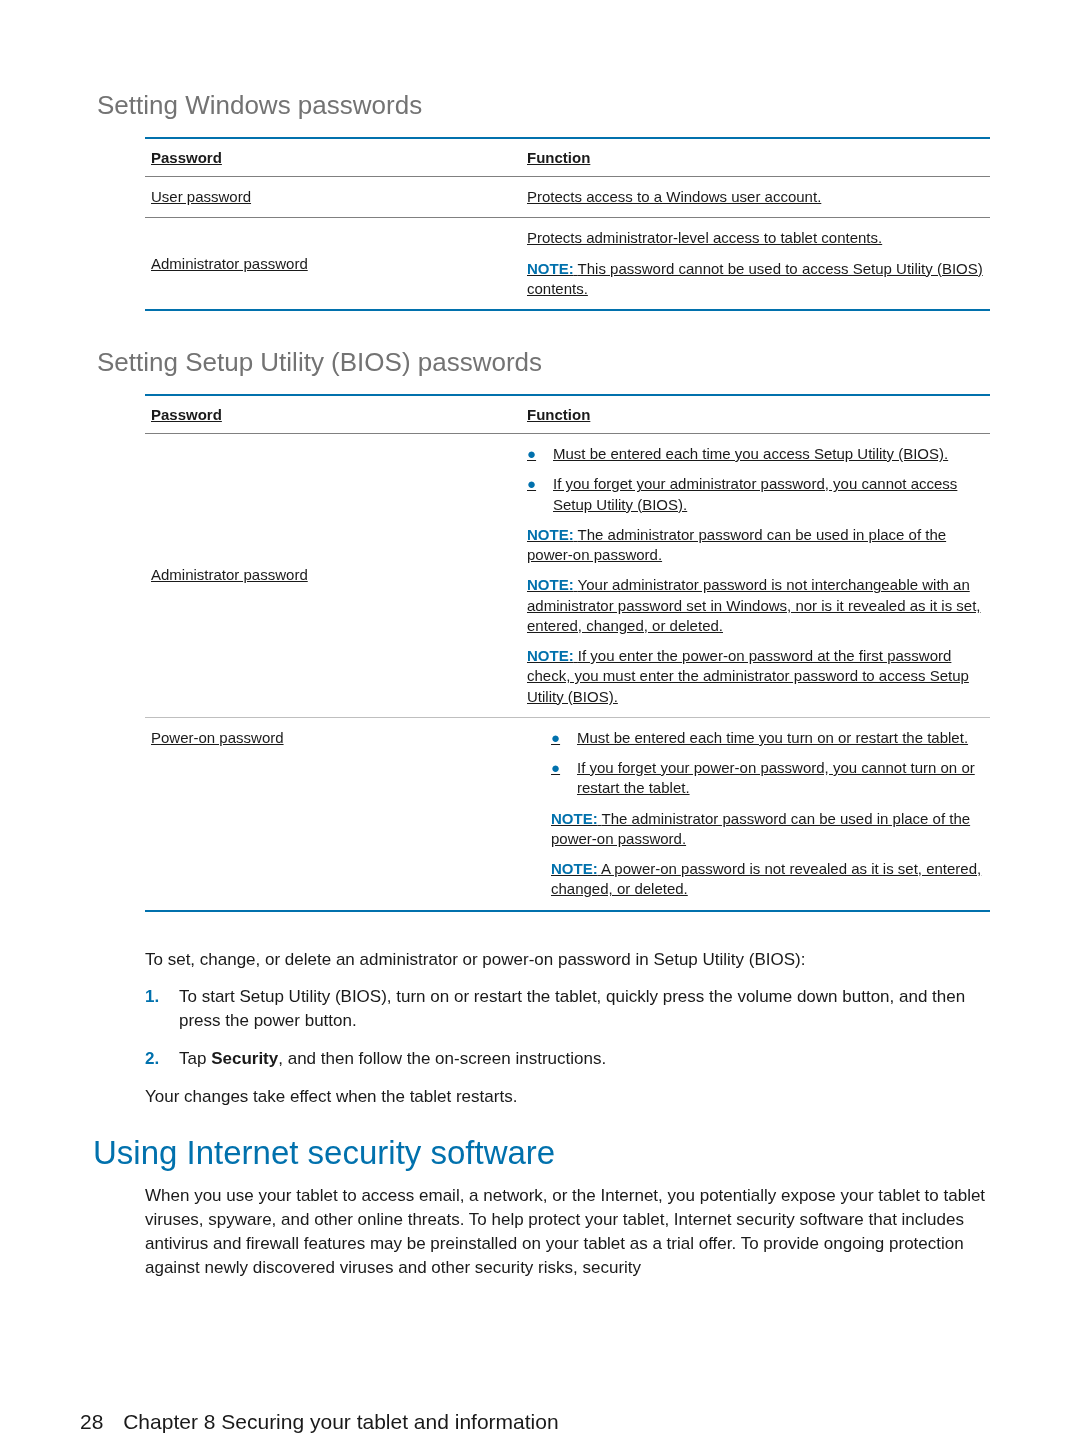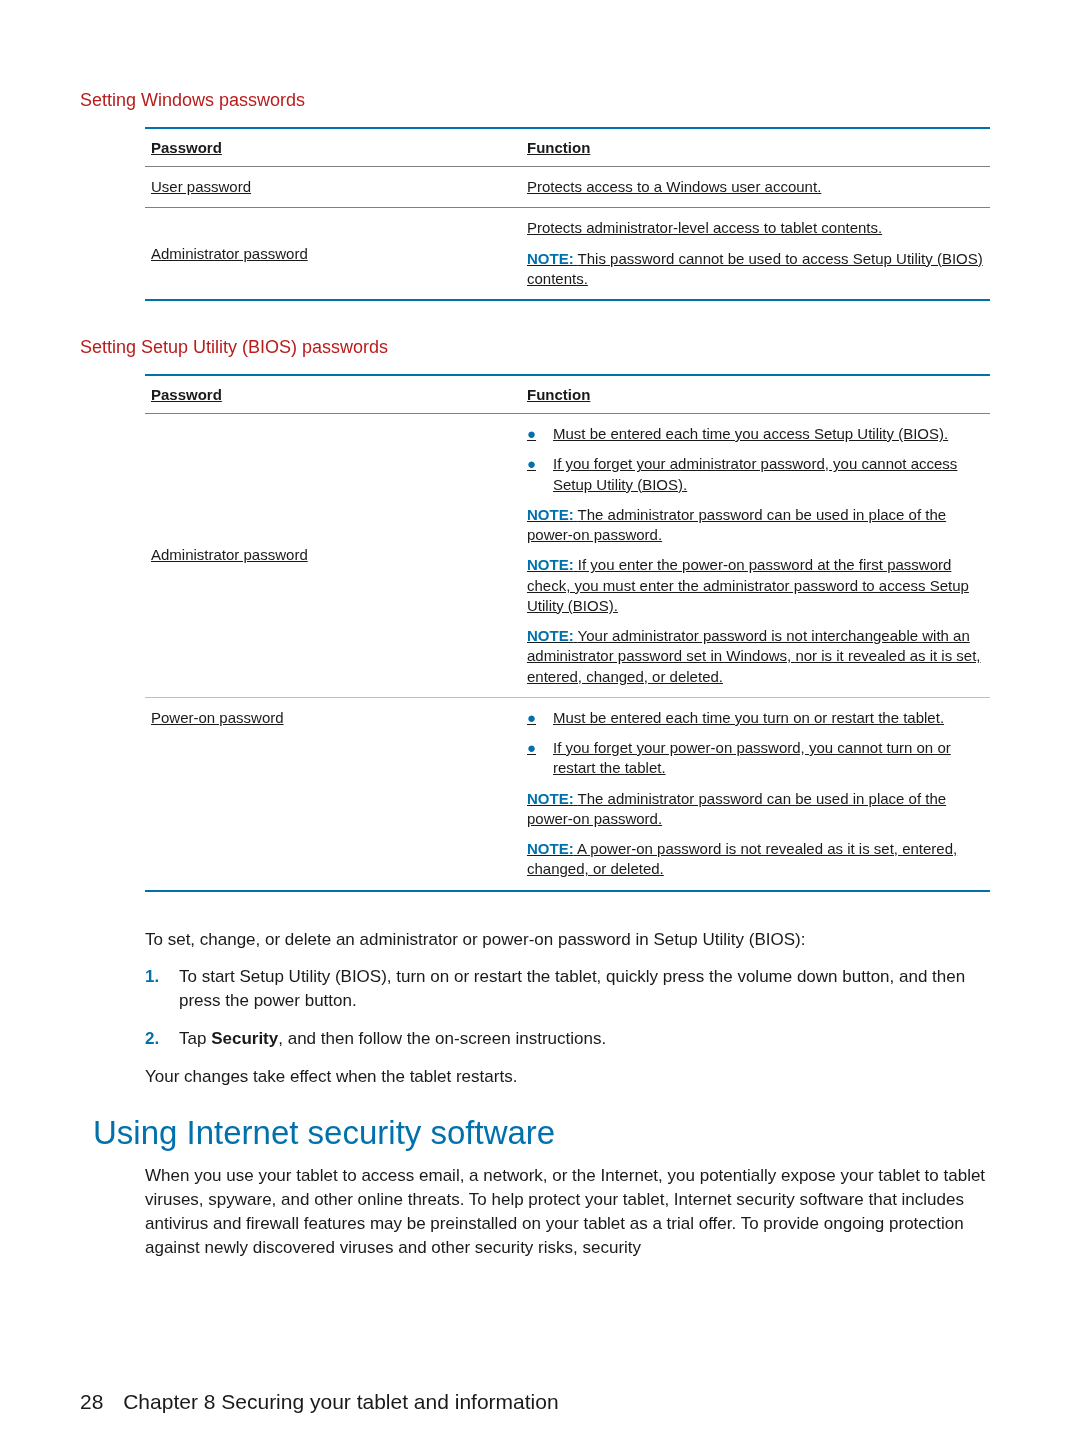--- a/index.html
+++ b/index.html
@@ -9,24 +9,24 @@
     width: 1080px;
   }
   .page {
     box-sizing: border-box;
     width: 1080px;
     padding: 90px 90px 60px 80px;
     font-family: Arial, Helvetica, sans-serif;
     color: #1a1a1a;
   }
   .h2 {
-    color: #b91c1c;
-    font-size: 18px;
+    color: #737373;
+    font-size: 26px;
     font-weight: 400;
-    margin: 0 0 16px 0;
+    margin: 0 0 16px 17px;
   }
   .h1 {
     color: #0171ad;
     font-size: 33px;
     font-weight: 400;
     margin: 26px 0 12px 13px;
   }
   .table-block {
     margin-left: 65px;
     margin-right: 0;
@@ -58,20 +58,21 @@
   .body-row .cell-r {
     font-size: 15px;
     line-height: 1.35;
   }
   .sep {
     border-top: 1px solid #808080;
     align-items: center;
   }
   .sep-light {
     border-top: 1px solid #bfbfbf;
+    gap: 24px;
   }
   .bulleted {
     display: flex;
     margin-bottom: 10px;
   }
   .bulleted:last-child { margin-bottom: 0; }
   .bullet-dot {
     color: #0171ad;
     width: 26px;
     flex-shrink: 0;
@@ -164,25 +165,25 @@
         <div class="bulleted">
           <div class="bullet-dot">●</div>
           <div>If you forget your administrator password, you cannot access Setup Utility (BIOS).</div>
         </div>
         <div class="note-block">
           <span class="note-label">NOTE:</span>
           <span> </span><span>The administrator password can be used in place of the power-on password.</span>
         </div>
         <div class="note-block">
           <span class="note-label">NOTE:</span>
+          <span> </span><span>Your administrator password is not interchangeable with an administrator password set in Windows, nor is it revealed as it is set, entered, changed, or deleted.</span>
+        </div>
+        <div class="note-block">
+          <span class="note-label">NOTE:</span>
           <span> </span><span>If you enter the power-on password at the first password check, you must enter the administrator password to access Setup Utility (BIOS).</span>
-        </div>
-        <div class="note-block">
-          <span class="note-label">NOTE:</span>
-          <span> </span><span>Your administrator password is not interchangeable with an administrator password set in Windows, nor is it revealed as it is set, entered, changed, or deleted.</span>
         </div>
       </div>
     </div>
 
     <div class="table-row body-row sep-light">
       <div class="cell-l">Power-on password</div>
       <div class="cell-r">
         <div class="bulleted">
           <div class="bullet-dot">●</div>
           <div>Must be entered each time you turn on or restart the tablet.</div>

